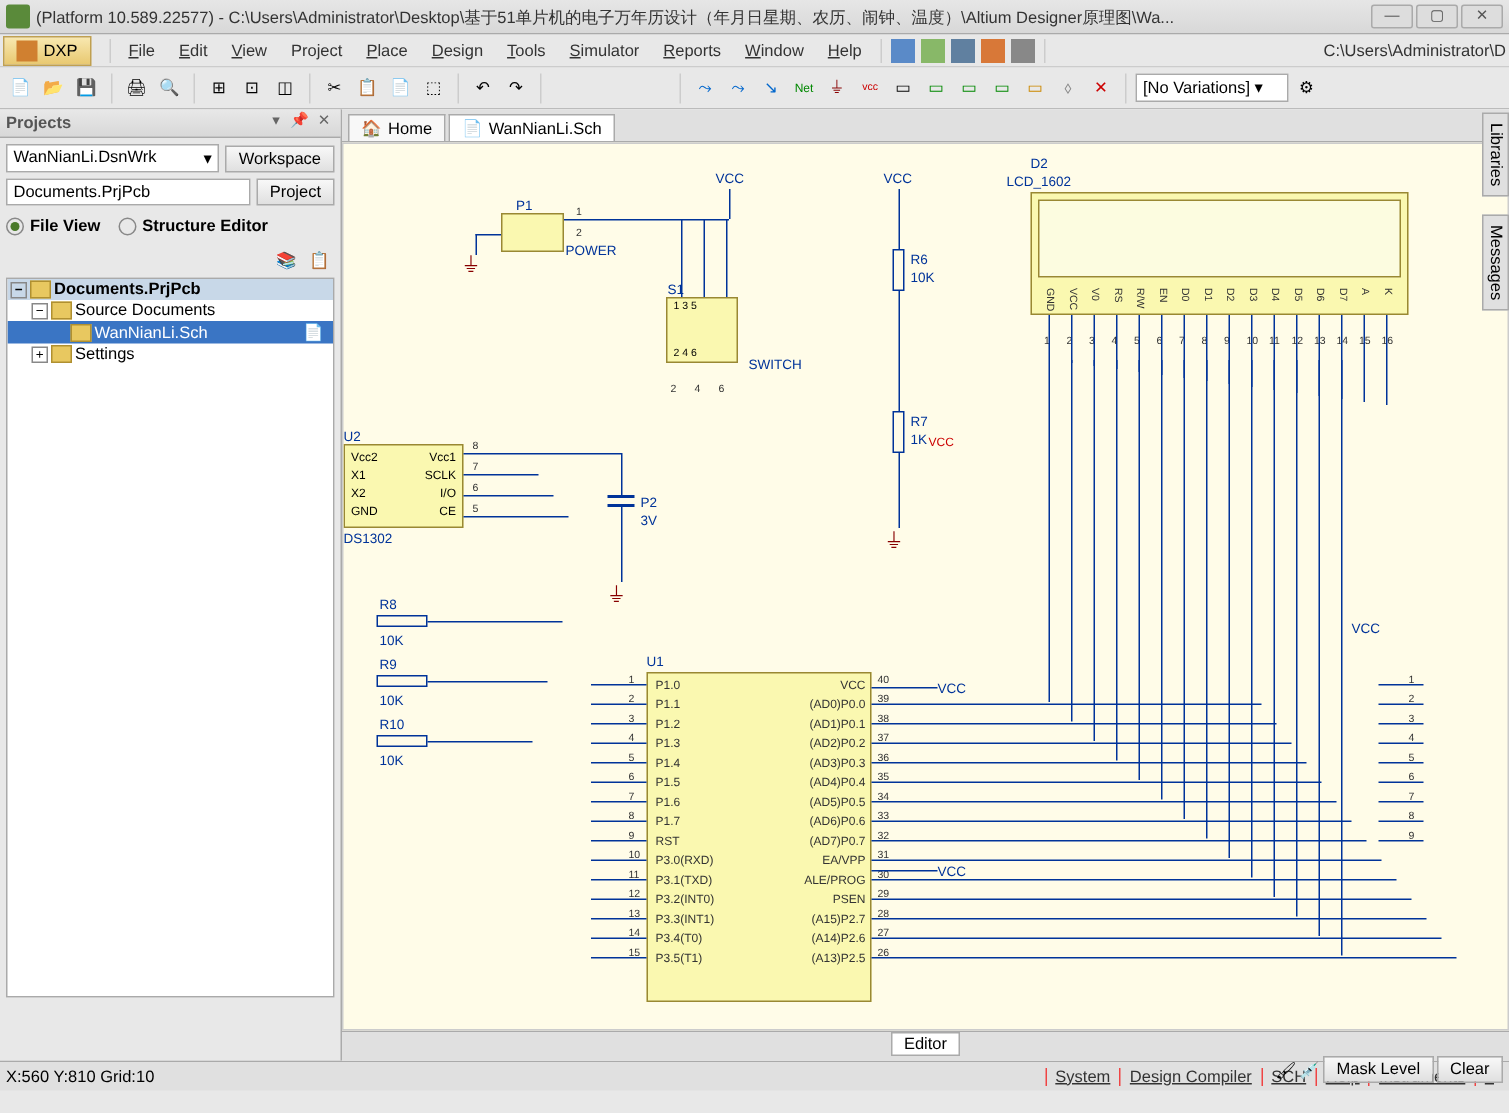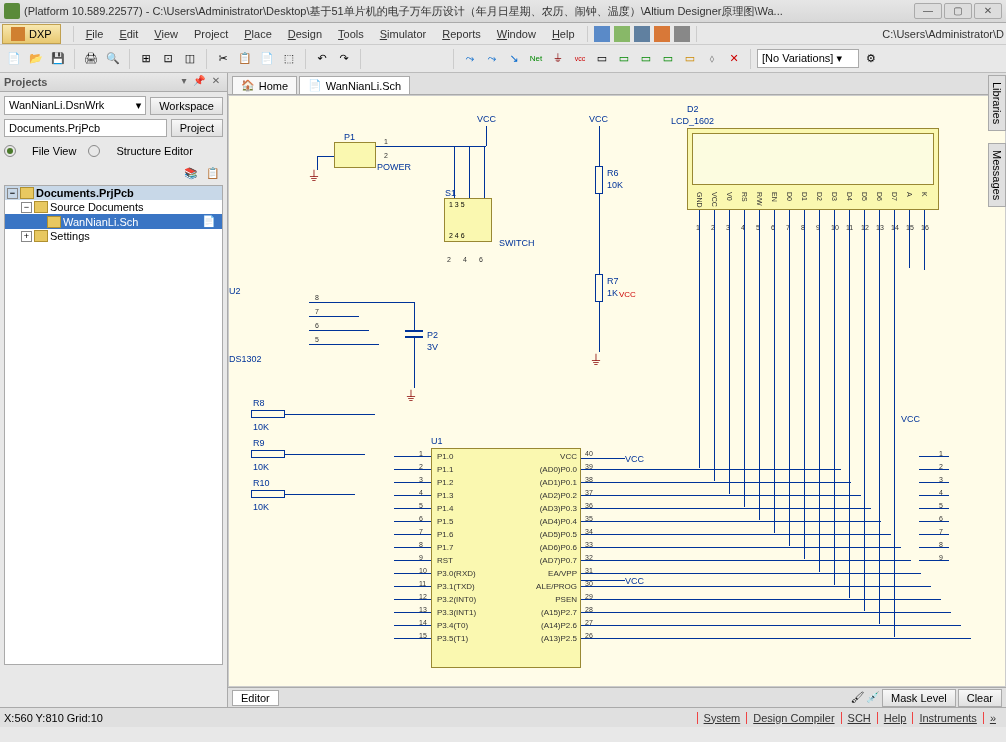--- a/index.html
+++ b/index.html
@@ -24,37 +24,37 @@
 .main-area { display: flex; height: 634px; }
 .projects-panel { width: 228px; background: #e8e8e8; border-right: 1px solid #aaa; display: flex; flex-direction: column; }
 .panel-header { background: linear-gradient(#e8e8e8,#d8d8d8); padding: 2px 4px; border-bottom: 1px solid #aaa; display: flex; align-items: center; }
 .panel-header-text { flex: 1; font-weight: bold; color: #555; }
 .panel-hbtn { width: 14px; height: 14px; margin-left: 2px; color: #666; text-align: center; line-height: 12px; font-size: 10px; }
 .panel-body { padding: 4px; }
 .panel-row { display: flex; gap: 4px; margin-bottom: 4px; align-items: center; }
 .panel-input { flex: 1; background: #fff; border: 1px solid #aaa; padding: 2px 4px; font-size: 11px; }
 .panel-btn { background: linear-gradient(#f8f8f8,#e0e0e0); border: 1px solid #aaa; padding: 2px 8px; font-size: 11px; }
 .radio-row { display: flex; gap: 12px; padding: 4px 0; }
-.radio-opt { display: flex; align-items: center; gap: 16px; }
+.radio-opt { display: flex; align-items: center; gap: 4px; font-weight: bold; }
 .radio-dot { width: 12px; height: 12px; border: 1px solid #888; border-radius: 50%; display: flex; align-items: center; justify-content: center; }
 .radio-dot.sel::after { content: ''; width: 6px; height: 6px; background: #4a7a2a; border-radius: 50%; }
 .icon-row { display: flex; justify-content: flex-end; gap: 2px; padding: 2px 0; }
 .tree { background: #fff; border: 1px solid #aaa; height: 480px; font-size: 11px; overflow: auto; }
 .tree-row { display: flex; align-items: center; padding: 1px 2px; white-space: nowrap; }
 .tree-exp { width: 11px; height: 11px; border: 1px solid #888; text-align: center; line-height: 9px; font-size: 9px; margin-right: 2px; }
 .tree-icon { width: 14px; height: 12px; margin-right: 2px; }
 .tree-row.sel { background: #3a75c4; color: #fff; }
 .tree-row.head { background: #c8d8e8; font-weight: bold; }
 .folder-y { background: #e8c860; border: 1px solid #b09030; }
 .canvas-area { flex: 1; display: flex; flex-direction: column; position: relative; background: #fff; }
 .tabs { background: #e0e0e0; height: 22px; display: flex; align-items: flex-end; border-bottom: 1px solid #aaa; padding-left: 4px; gap: 2px; }
 .tab { background: #f8f8f8; border: 1px solid #aaa; border-bottom: none; padding: 2px 8px; display: flex; align-items: center; gap: 4px; font-size: 11px; }
 .tab.active { background: #fff; }
 .schematic { flex: 1; background: #fffce8; position: relative; overflow: hidden; border: 1px solid #ccc; }
-.bottom-tabs { background: #e0e0e0; height: 20px; display: flex; align-items: center; border-top: 1px solid #aaa; padding: 0 4px; }
+.bottom-tabs { background: #e0e0e0; height: 20px; display: flex; align-items: center; border-top: 1px solid #aaa; padding: 0 4px; flex-direction: column; }
 .btab { background: #fff; border: 1px solid #aaa; padding: 1px 8px; font-size: 11px; }
 .btab-right { margin-left: auto; display: flex; gap: 2px; align-items: center; }
 .status-bar { background: #e0e0e0; height: 20px; display: flex; align-items: center; border-top: 1px solid #aaa; padding: 0 4px; font-size: 11px; }
 .status-left { flex: 1; }
 .status-link { color: #333; padding: 0 6px; border-left: 1px solid #ef4444; cursor: default; text-decoration: underline; }
 .side-tab { position: absolute; right: 0; writing-mode: vertical-rl; background: #e0e0e0; border: 1px solid #aaa; padding: 6px 2px; font-size: 11px; }
 .comp { position: absolute; background: #faf8b0; border: 1px solid #998833; font-size: 8px; }
 .net-lbl { position: absolute; color: #003399; font-size: 9px; }
 .desig { position: absolute; color: #003399; font-size: 9px; }
 .wire-h { position: absolute; height: 1px; background: #003399; }
@@ -297,20 +297,24 @@
           <div class="pin-num" style="left:677px;top:128px">15</div>
           <div class="wire-v" style="left:680px;top:114px;height:58px"></div>
           <div class="pin-num" style="left:692px;top:96px;writing-mode:vertical-rl;font-size:7px">K</div>
           <div class="pin-num" style="left:692px;top:128px">16</div>
           <div class="wire-v" style="left:695px;top:114px;height:60px"></div>
         </div>
       <div class="net-lbl" style="left:390px;top:194px;color:#c00;font-size:8px">VCC</div>
       <div class="net-lbl" style="left:672px;top:318px">VCC</div>
 
       <div class="desig" style="left:0px;top:190px">U2</div>
+      <div class="comp" style="left:0px;top:200px;width:80px;height:56px">
+        <div style="position:absolute;left:4px;top:2px;font-size:8px;line-height:12px">Vcc2<br>X1<br>X2<br>GND</div>
+        <div style="position:absolute;right:4px;top:2px;font-size:8px;line-height:12px;text-align:right">Vcc1<br>SCLK<br>I/O<br>CE</div>
+      </div>
       <div class="desig" style="left:0px;top:258px">DS1302</div>
       <div class="pin-num" style="left:86px;top:198px">8</div>
       <div class="pin-num" style="left:86px;top:212px">7</div>
       <div class="pin-num" style="left:86px;top:226px">6</div>
       <div class="pin-num" style="left:86px;top:240px">5</div>
 
       <div class="desig" style="left:198px;top:234px">P2</div>
       <div class="desig" style="left:198px;top:246px">3V</div>
       <div style="position:absolute;left:176px;top:234px;width:18px;height:2px;background:#003399"></div>
       <div style="position:absolute;left:176px;top:240px;width:18px;height:2px;background:#003399"></div>

